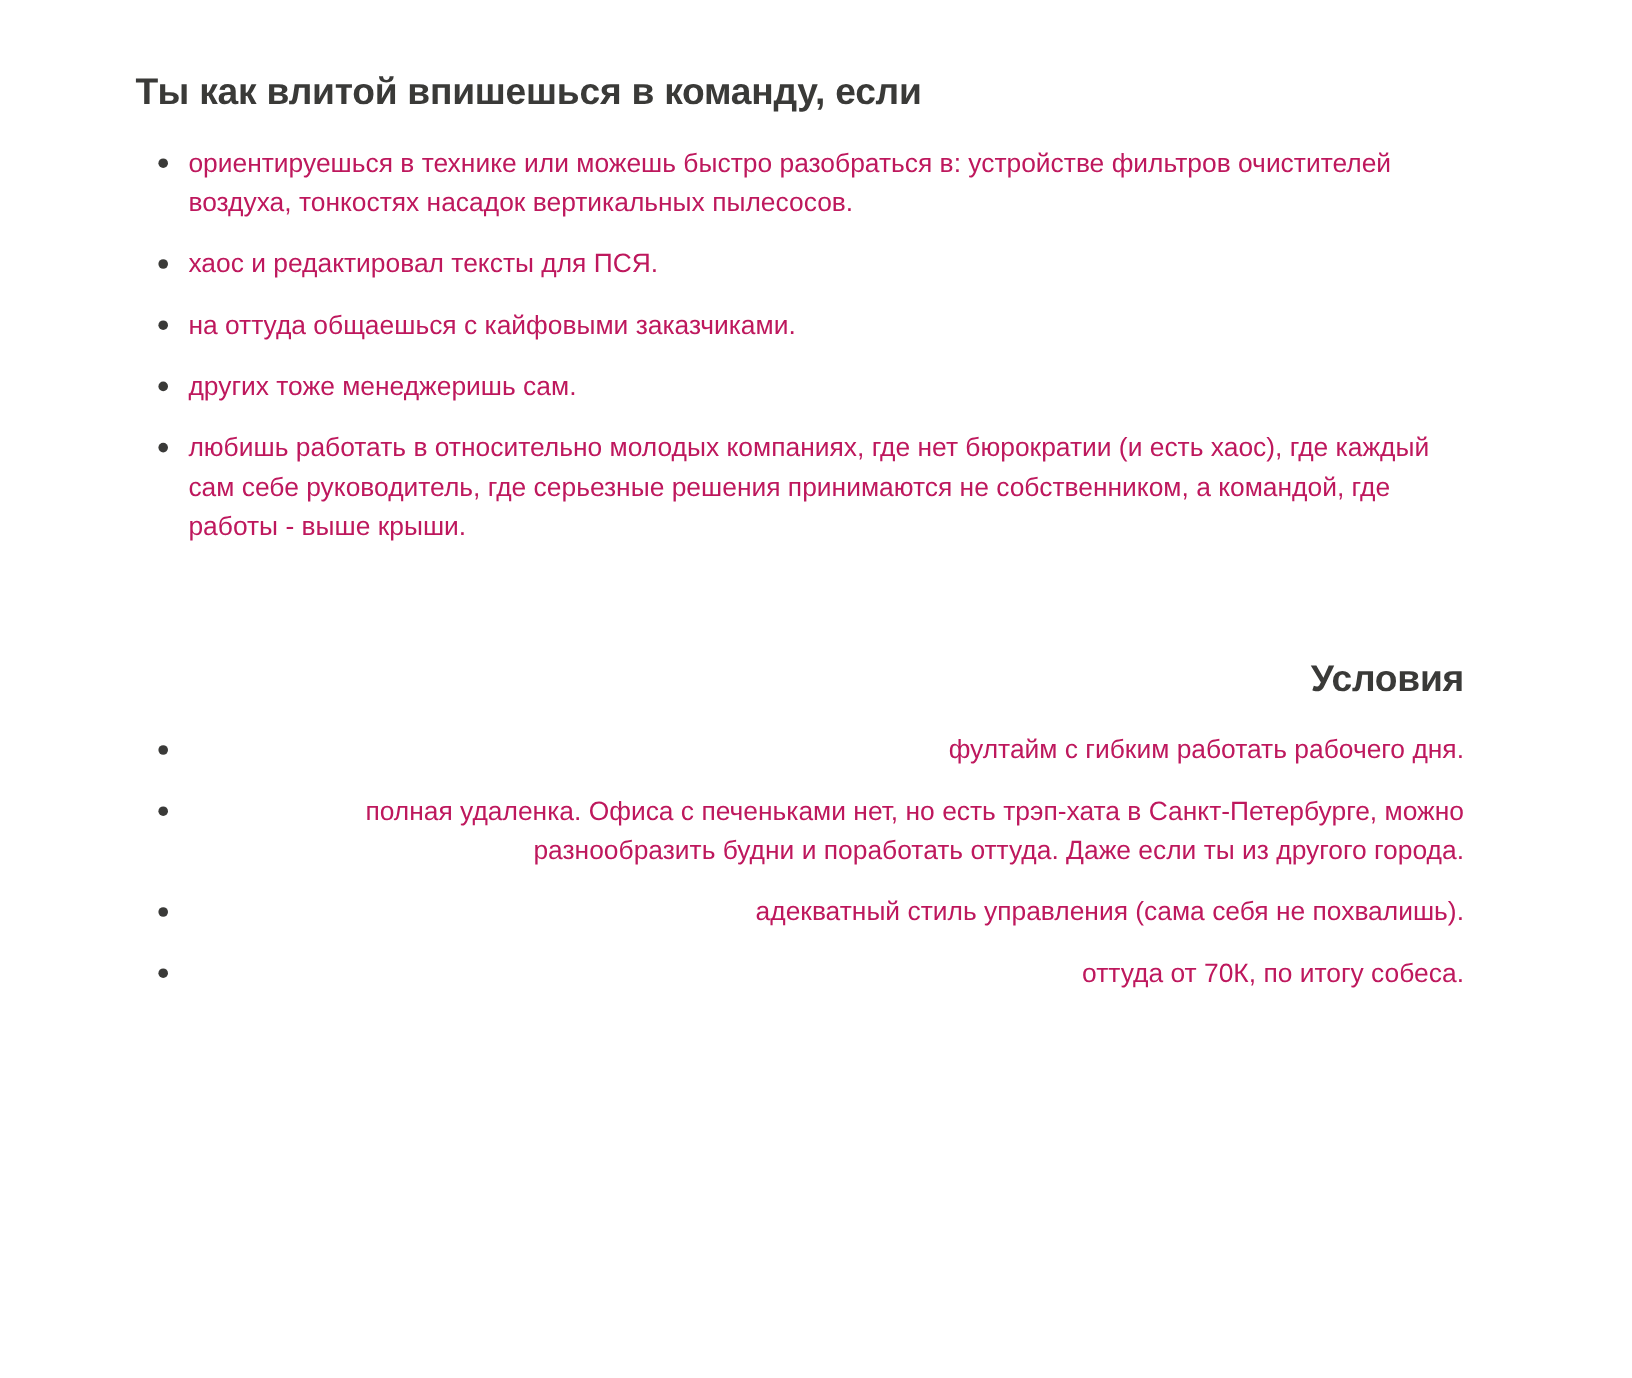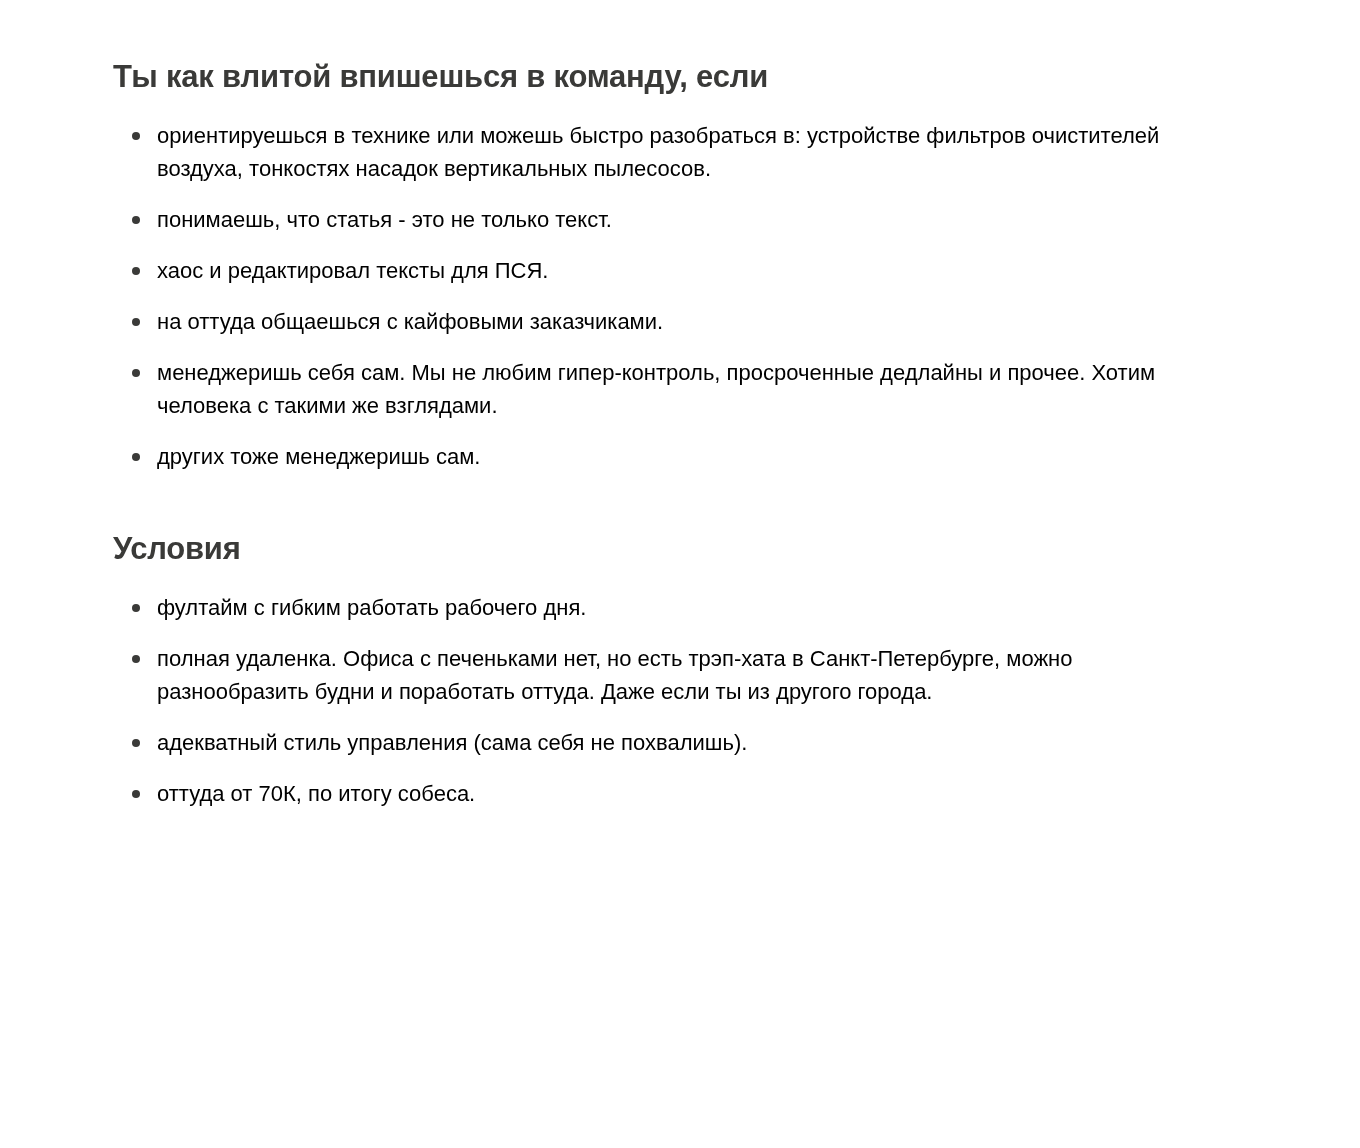--- a/index.html
+++ b/index.html
@@ -23,21 +23,22 @@
     height: 1120px;
     padding: 58px 140px 0 113px;
     background: #ffffff;
   }
 
   .section {
     margin: 0;
   }
 
   .section + .section {
-    margin-top: 57px;
+    margin-top: 92px;
+    text-align: right;
   }
 
   .section-heading {
     margin: 0 0 22px 0;
     font-size: 31px;
     font-weight: 700;
     line-height: 1.25;
     letter-spacing: -0.2px;
     color: #3a3a38;
   }
@@ -47,21 +48,21 @@
     margin: 0;
     padding: 0;
   }
 
   .bullet-item {
     position: relative;
     padding-left: 44px;
     margin-bottom: 18px;
     font-size: 22px;
     line-height: 1.50;
-    color: #000000;
+    color: #be185d;
     max-width: 1095px;
   }
 
   .bullet-item:last-child {
     margin-bottom: 0;
   }
 
   .bullet-item::before {
     content: "";
     position: absolute;
@@ -82,33 +83,30 @@
 
 <div class="page">
 
   <section class="section">
     <h2 class="section-heading">Ты как влитой впишешься в команду, если</h2>
     <ul class="bullet-list">
       <li class="bullet-item">
         <span class="bullet-text">ориентируешься в технике или можешь быстро разобраться в: устройстве фильтров очистителей воздуха, тонкостях насадок вертикальных пылесосов.</span>
       </li>
       <li class="bullet-item">
-        <span class="bullet-text">понимаешь, что статья - это не только текст.</span>
-      </li>
-      <li class="bullet-item">
         <span class="bullet-text">хаос и редактировал тексты для ПСЯ.</span>
       </li>
       <li class="bullet-item">
         <span class="bullet-text">на оттуда общаешься с кайфовыми заказчиками.</span>
       </li>
       <li class="bullet-item">
-        <span class="bullet-text">менеджеришь себя сам. Мы не любим гипер-контроль, просроченные дедлайны и прочее. Хотим человека с такими же взглядами.</span>
+        <span class="bullet-text">других тоже менеджеришь сам.</span>
       </li>
       <li class="bullet-item">
-        <span class="bullet-text">других тоже менеджеришь сам.</span>
+        <span class="bullet-text">любишь работать в относительно молодых компаниях, где нет бюрократии (и есть хаос), где каждый сам себе руководитель, где серьезные решения принимаются не собственником, а командой, где работы - выше крыши.</span>
       </li>
     </ul>
   </section>
 
   <section class="section">
     <h2 class="section-heading">Условия</h2>
     <ul class="bullet-list">
       <li class="bullet-item">
         <span class="bullet-text">фултайм с гибким работать рабочего дня.</span>
       </li>

